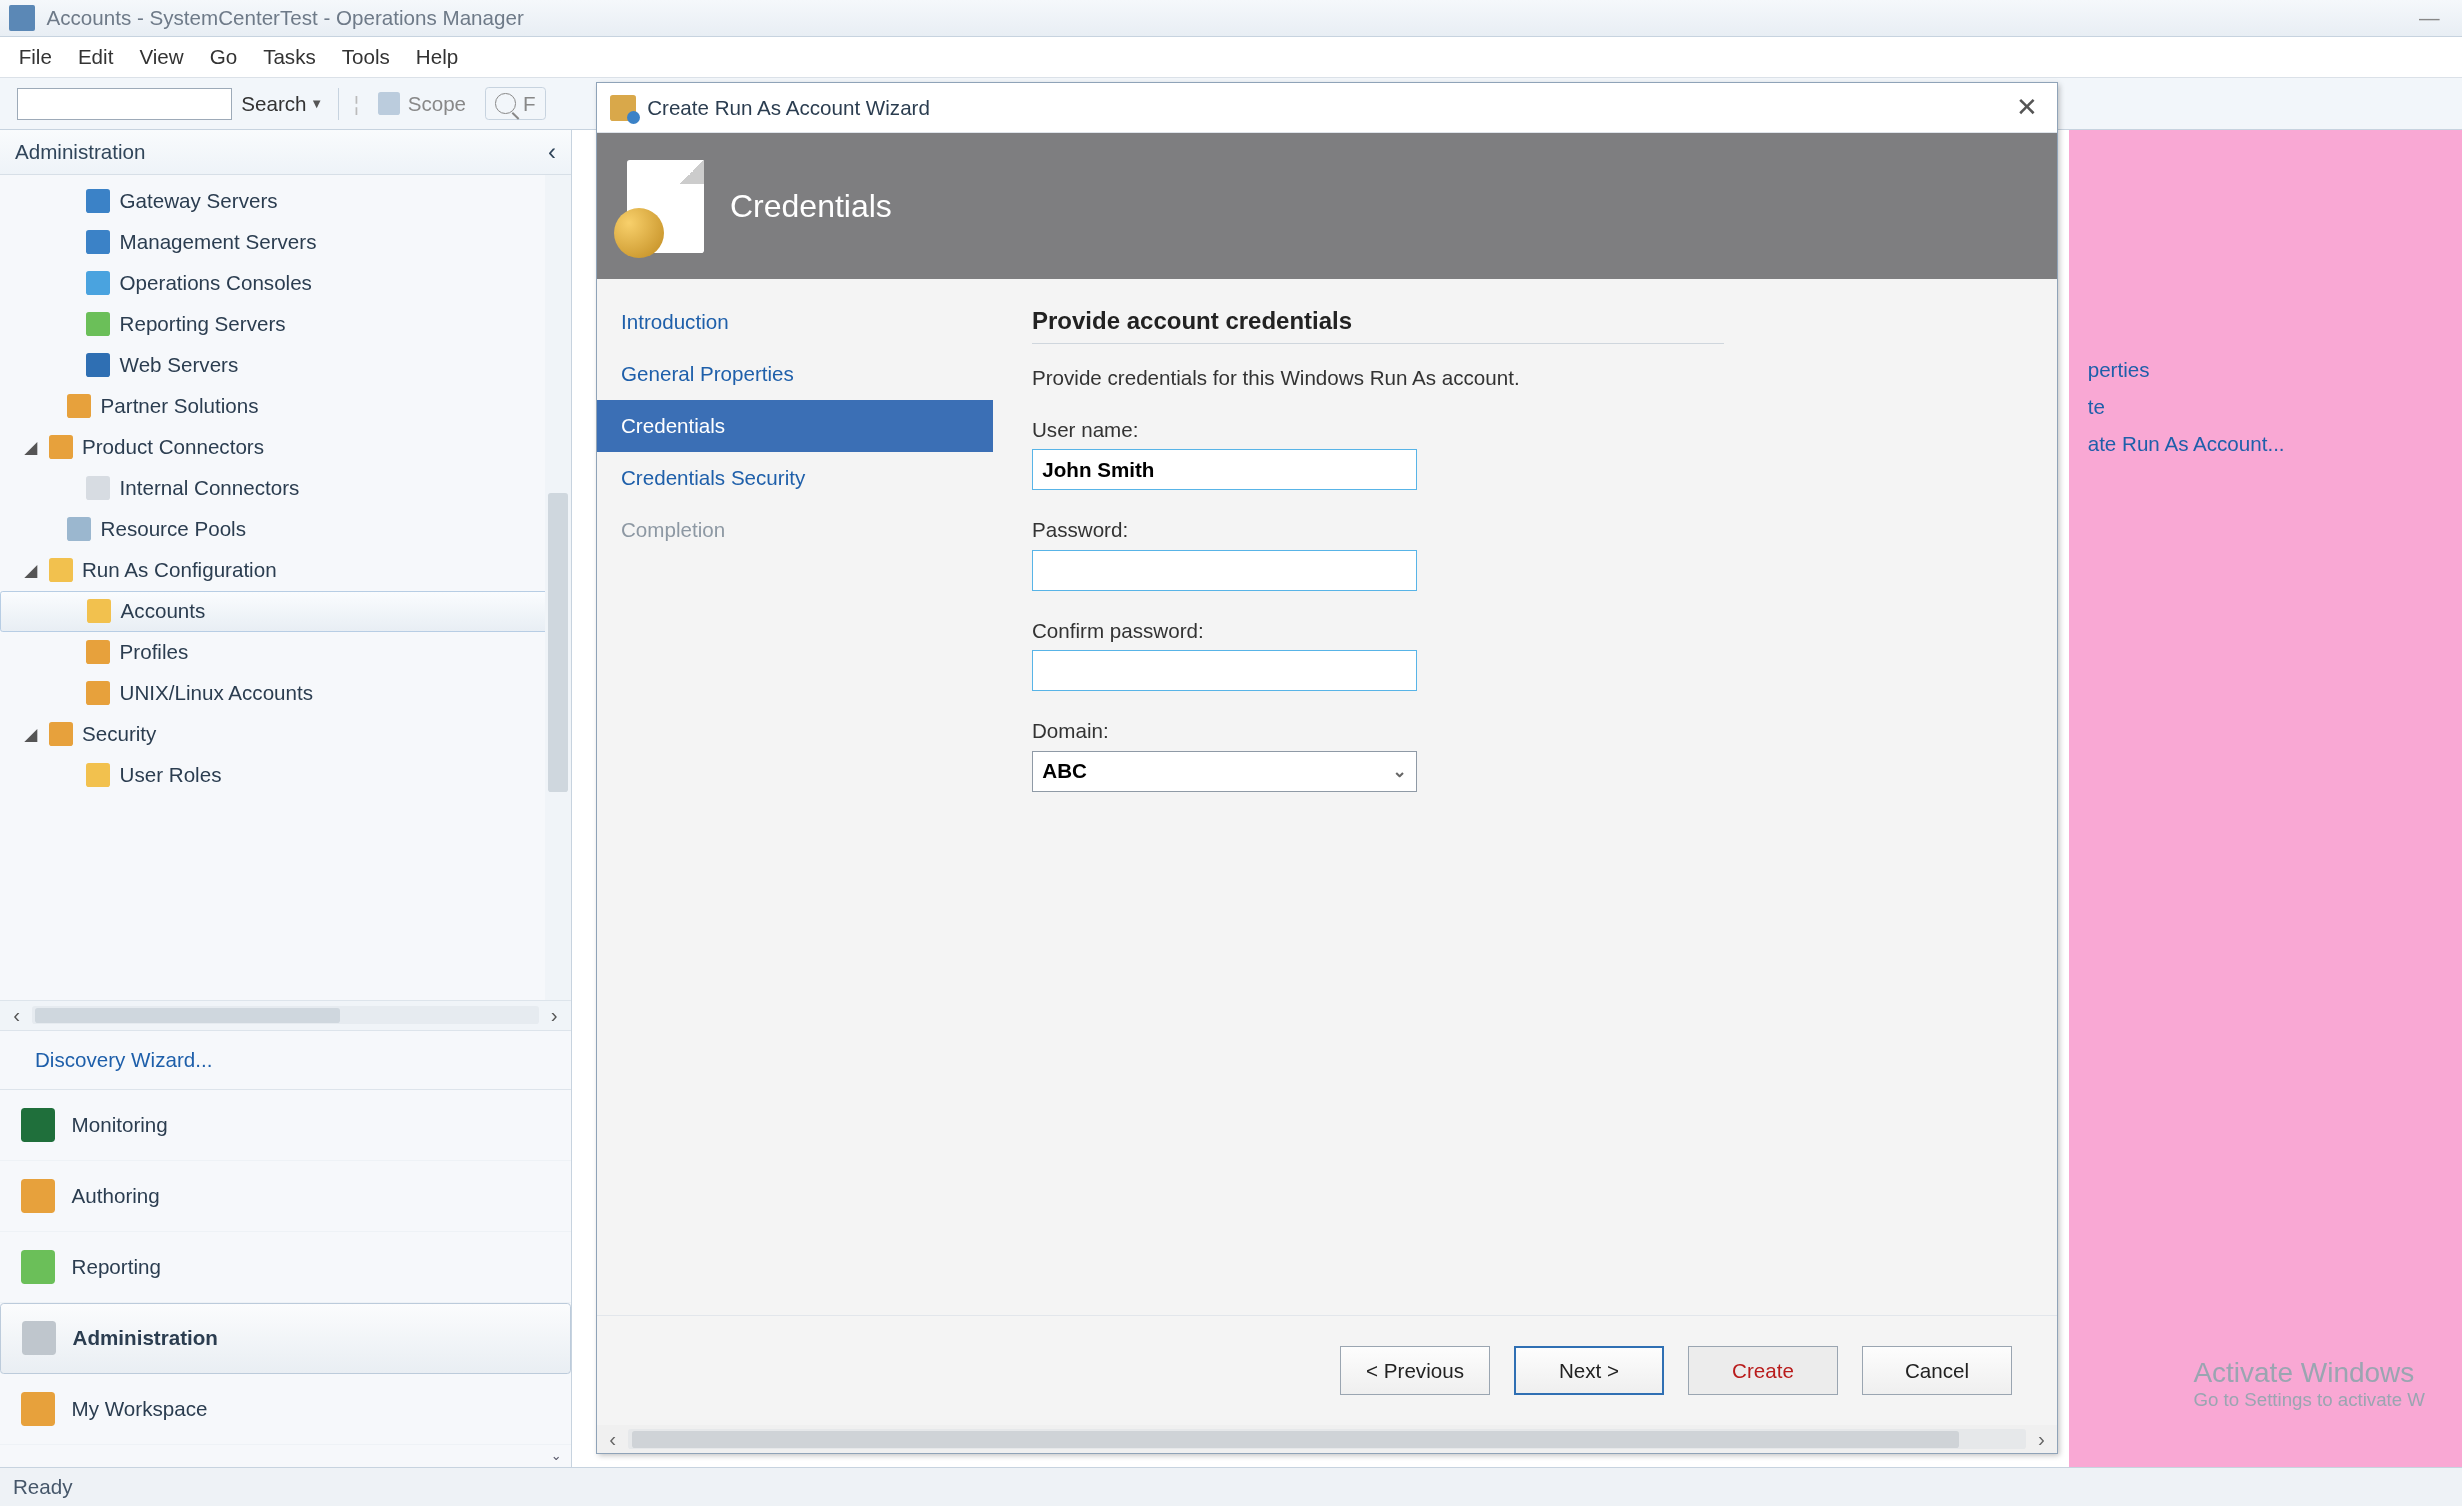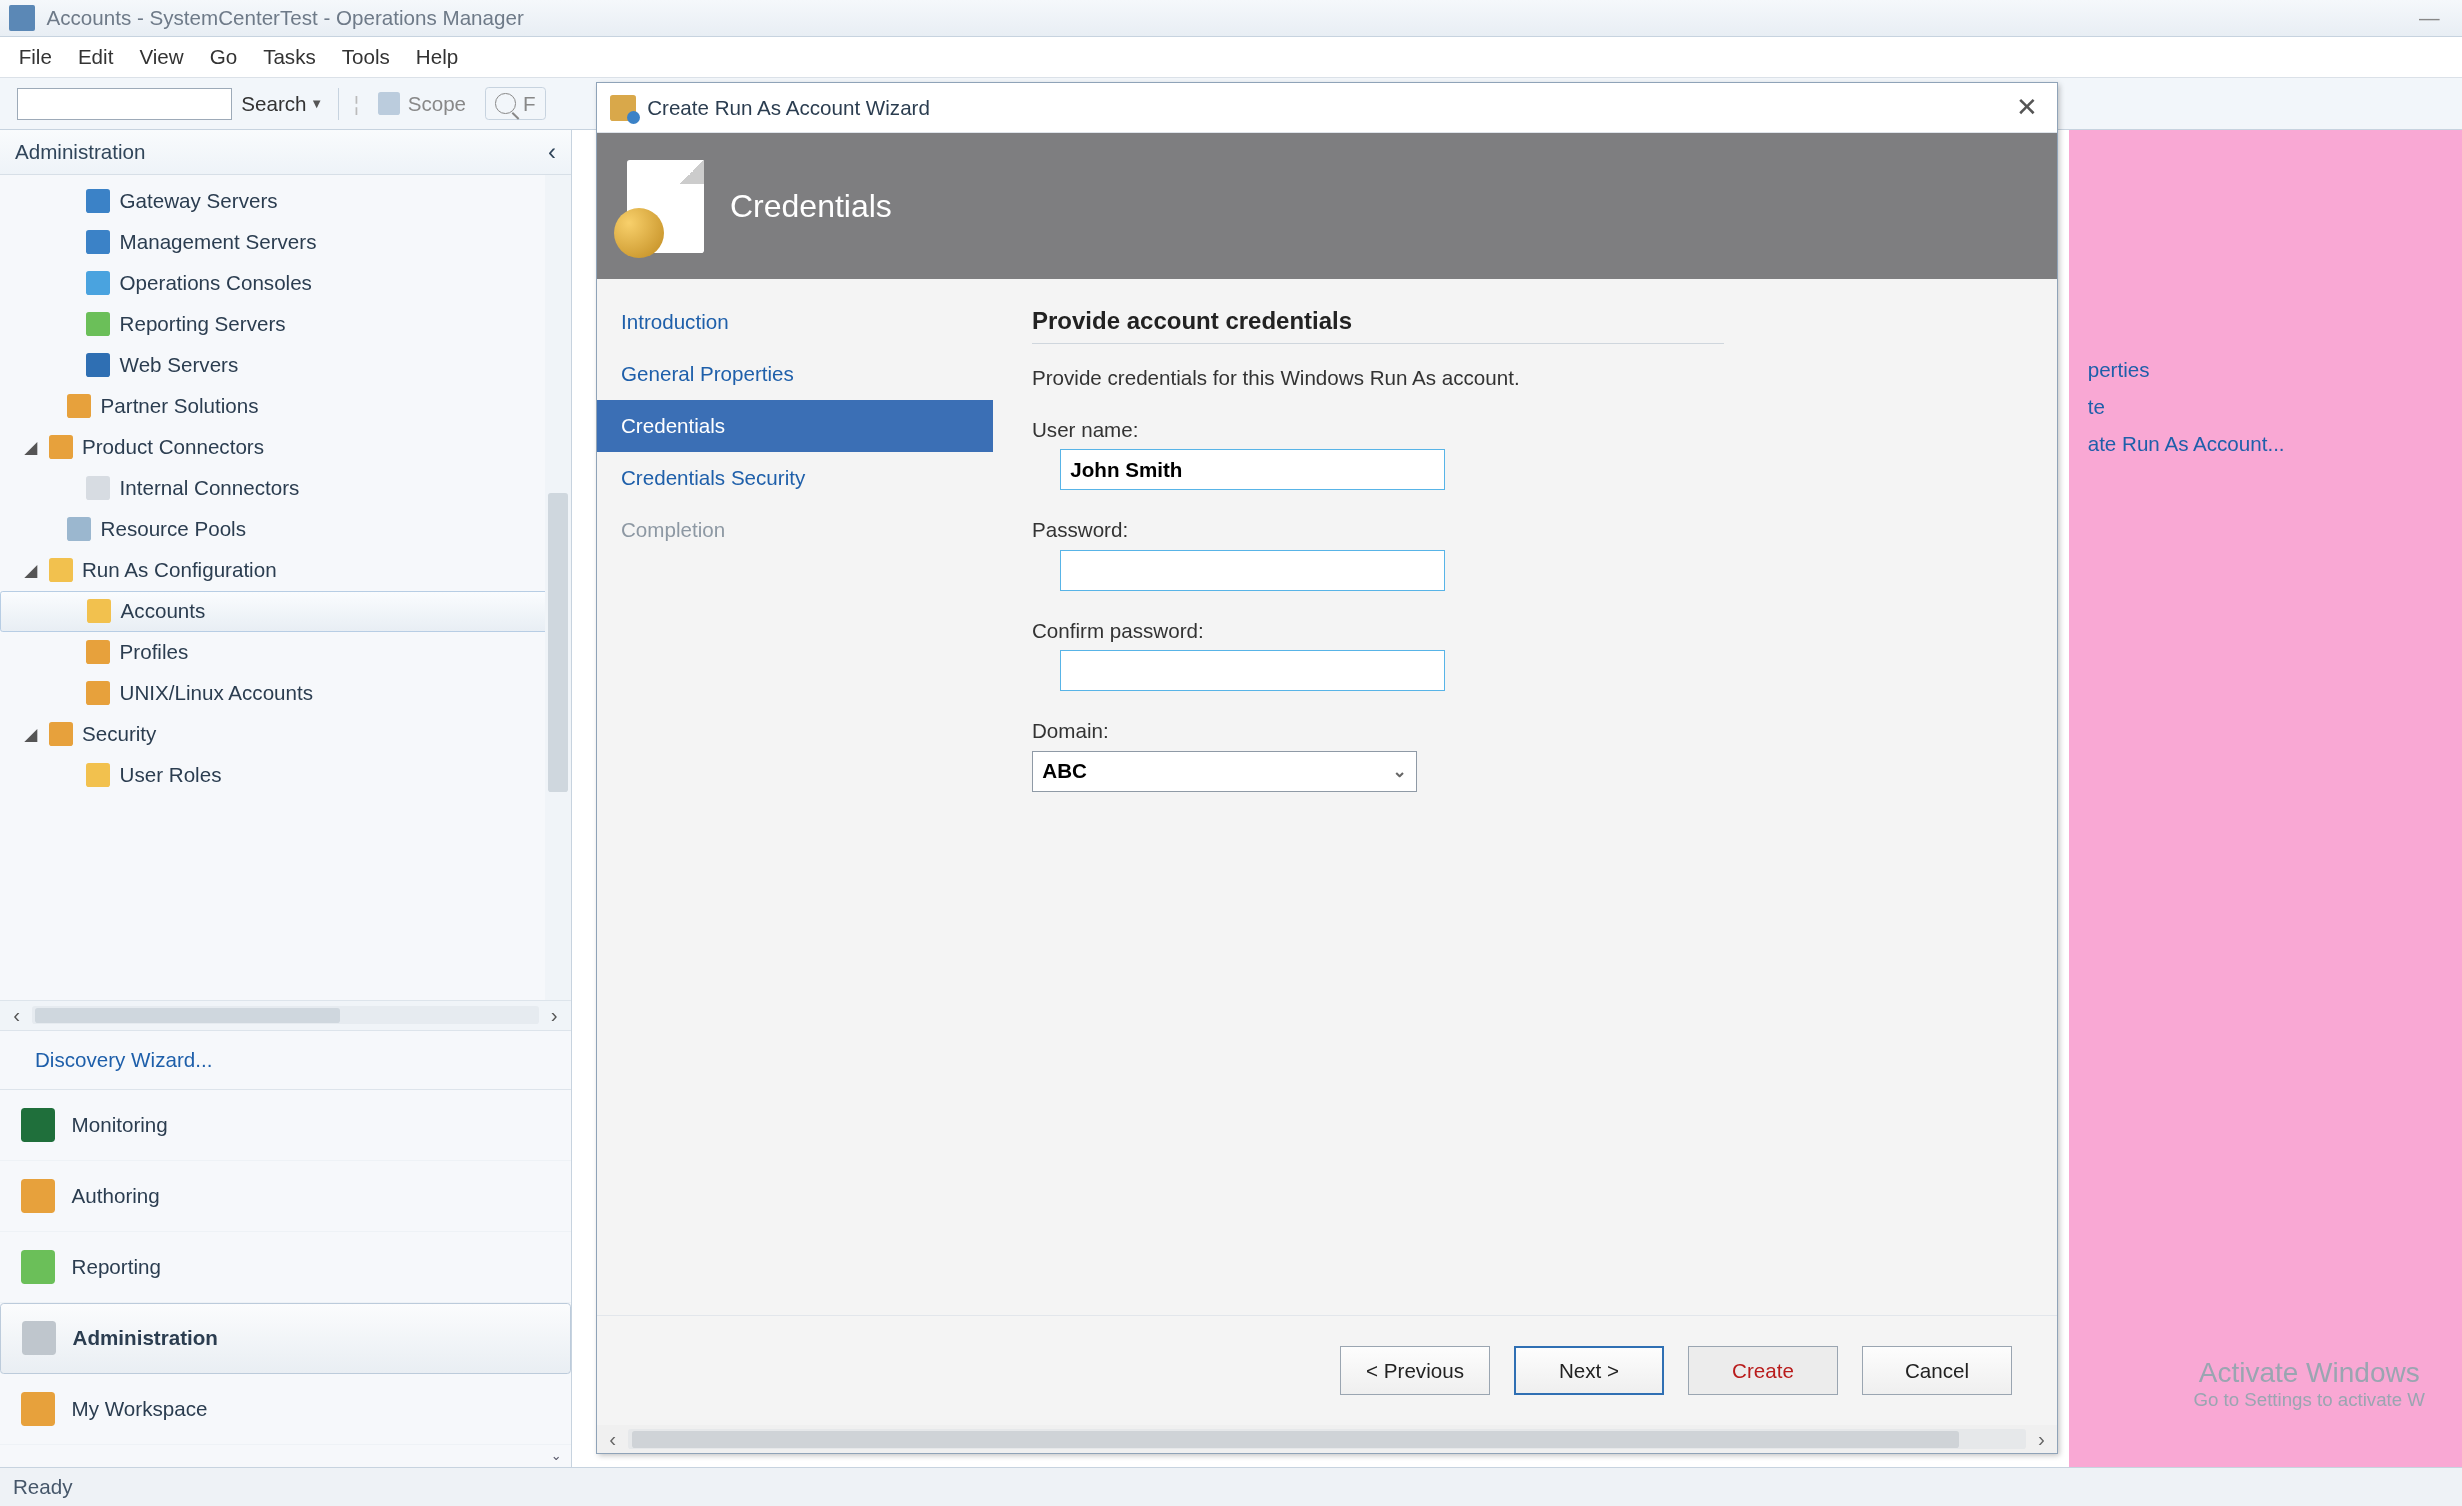--- a/index.html
+++ b/index.html
@@ -49,21 +49,21 @@
   .nav .collapse-handle { height:22.4px; display:flex; align-items:center; justify-content:flex-end; padding:0 9.3px; color:#556; }
 
   
   .right-actions { position:absolute; right:0; top:0; width:393px; height:100%; background:#f9a8d4; }
   .right-actions a { display:block; color:#1e5faa; margin:13px 0 0 18.7px; }
 
   
   .statusbar { height:39px; display:flex; align-items:center; padding:0 13px; background:#eef2f6; border-top:0.9px solid #c7d3df; color:#46576a; }
 
   
-  .watermark { position:absolute; right:37px; bottom:56px; text-align:center; color:#9aa5b1; }
+  .watermark { position:absolute; right:37px; bottom:56px; text-align:left; color:#9aa5b1; }
   .watermark .l1 { font-size:28px; }
   .watermark .l2 { font-size:18.7px; }
 
   
   .dialog { position:absolute; left:596px; top:82px; width:1462px; height:1372px; background:#f4f4f4; border:0.9px solid #8fa3b8; box-shadow: 1.9px 1.9px 5.6px rgba(0,0,0,.25); display:flex; flex-direction:column; }
   .dlg-title { height:50px; background:#fff; display:flex; align-items:center; padding:0 13px; border-bottom:0.9px solid #dfe4ea; }
   .dlg-title .dic { width:26px;height:26px; background:#d9a84a; border-radius:2.8px; margin-right:11.2px; position:relative; }
   .dlg-title .dic::after { content:""; position:absolute; right:-3.7px; bottom:-3.7px; width:13px; height:13px; background:#3b82c7; border-radius:50%; }
   .dlg-title .dt { color:#2b3d50; }
   .dlg-title .sp { flex:1; }
@@ -79,21 +79,21 @@
   .dlg-steps { width:396px; padding:17px 0; }
   .dlg-steps .step { height:52px; display:flex; align-items:center; padding:0 24px; color:#1e5faa; }
   .dlg-steps .step.active { background:#3b6fb5; color:#fff; }
   .dlg-steps .step.disabled { color:#8d98a3; }
 
   .dlg-form { flex:1; background:#f4f4f4; padding: 28px 39px 0 39px; }
   .dlg-form h3 { font-size:24px; font-weight:700; color:#222; margin-bottom:7.5px; }
   .dlg-form hr { border:none; border-top:0.9px solid #cfd6dd; margin-bottom:22.4px; width:692px; }
   .dlg-form .desc { color:#333; margin-bottom:28px; }
   .dlg-form label { display:block; color:#333; margin-bottom:7.5px; }
-  .dlg-form input[type=text], .dlg-form input[type=password] { width:385px; height:41px; border:1.9px solid #58b4e7; padding:0 9.3px; font-size:20.6px; background:#fff; margin-bottom:28px; font-weight:600;margin-left:28px;}
+  .dlg-form input[type=text], .dlg-form input[type=password] { width:385px; height:41px; border:1.9px solid #58b4e7; padding:0 9.3px; font-size:20.6px; background:#fff; margin-bottom:28px; font-weight:600;}
   .dlg-form .domain { width:385px; height:41px; border:0.9px solid #8f9aa6; background:#fff; display:flex; align-items:center; justify-content:space-between; padding:0 9.3px; font-weight:600;}
   .dlg-form .domain .dd { color:#666; font-size:17px; }
 
   .dlg-footer { height:110px; display:flex; align-items:center; justify-content:flex-end; gap:24px; padding:0 45px; background:#f4f4f4; border-top:0.9px solid #e2e6eb; }
   .dlg-footer button { width:150px; height:49px; border:0.9px solid #9aa5b1; background:linear-gradient(#fdfdfd,#efefef); font-size:20.6px; color:#222; }
   .dlg-footer button.primary { border:2.8px solid #2f6fb3; }
   .dlg-footer button:disabled { color:#b91c1c; background:#ececec; }
 
   .dlg-hscroll { height:28px; background:#f0f0f0; display:flex; align-items:center; padding:0 3.7px; }
   .dlg-hscroll .sc-btn { width:24px;height:24px;display:flex;align-items:center;justify-content:center;color:#666;}

